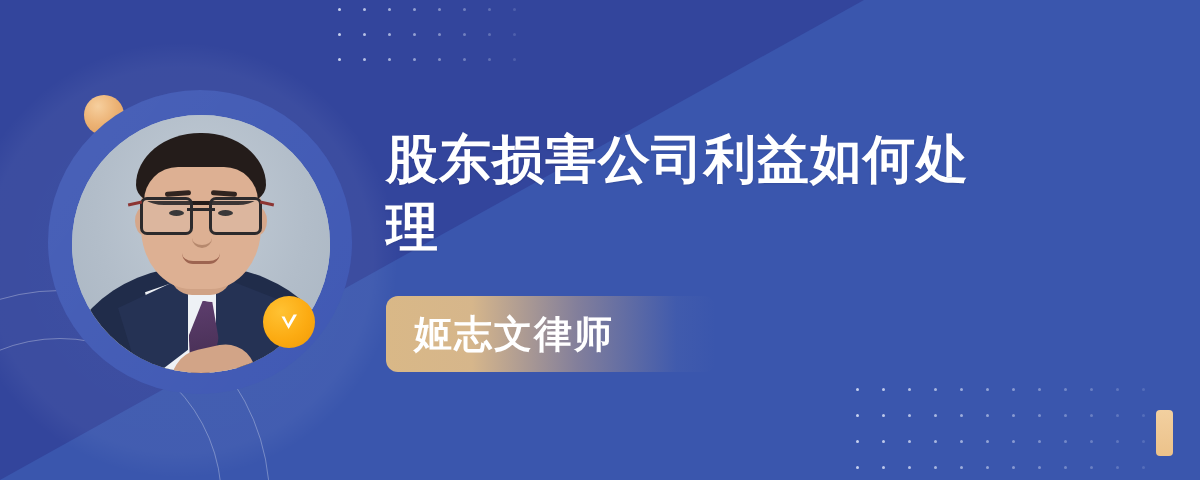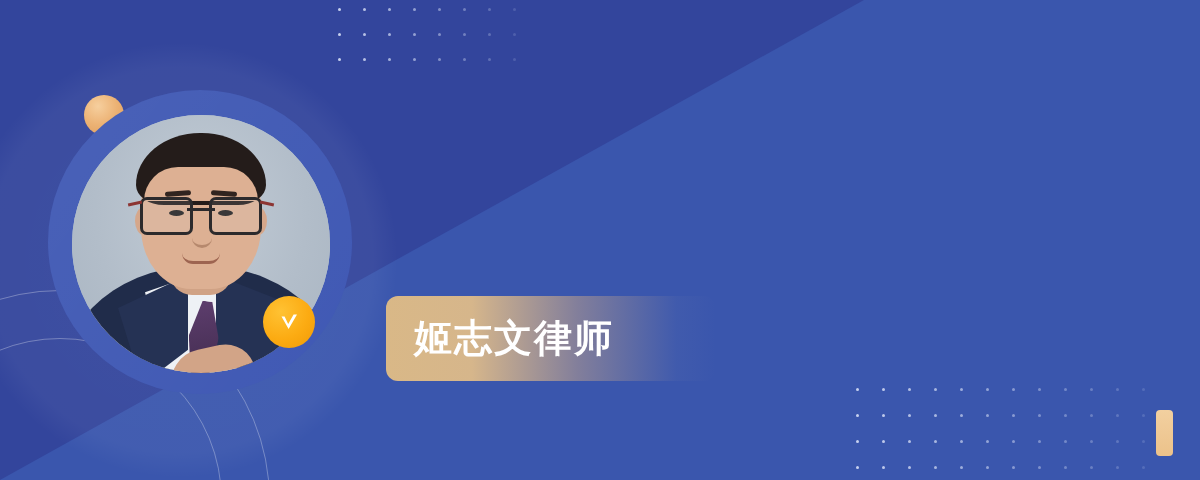--- a/index.html
+++ b/index.html
@@ -297,21 +297,21 @@
     font-weight: bold;
     letter-spacing: 1px;
     max-width: 600px;
     text-shadow: 0 1px 2px rgba(0,0,0,0.10);
   }
   .name-badge {
     position: absolute;
     left: 0;
     top: 170px;
     min-width: 330px;
-    height: 85px;
+    height: 76px;
     display: flex;
     align-items: center;
     padding-left: 28px;
     box-sizing: border-box;
     border-radius: 12px;
     background: linear-gradient(90deg, #d9b887 0%, #d6b68b 26%, rgba(190,160,140,0.55) 58%, rgba(120,130,170,0.10) 88%, rgba(120,130,170,0) 100%);
   }
   .name-badge .name-text {
     color: #ffffff;
     font-size: 38px;
@@ -454,20 +454,21 @@
       <div class="p-mouth"></div>
     </div>
     <div class="verified">
       <svg width="30" height="30" viewBox="0 0 30 30" aria-hidden="true">
         <path d="M7.5 9.5 L14.6 22 L23 7.5 L19.6 7.5 L14.2 17 L10.6 9.5 Z" fill="#ffffff"></path>
       </svg>
     </div>
   </div>
 
   <div class="content">
+    <h1 class="headline">股东损害公司利益如何处理</h1>
     <div class="name-badge">
       <span class="name-text">姬志文律师</span>
     </div>
   </div>
 
   <div class="accent-bar"></div>
 
 </div>
 
 </body></html>

